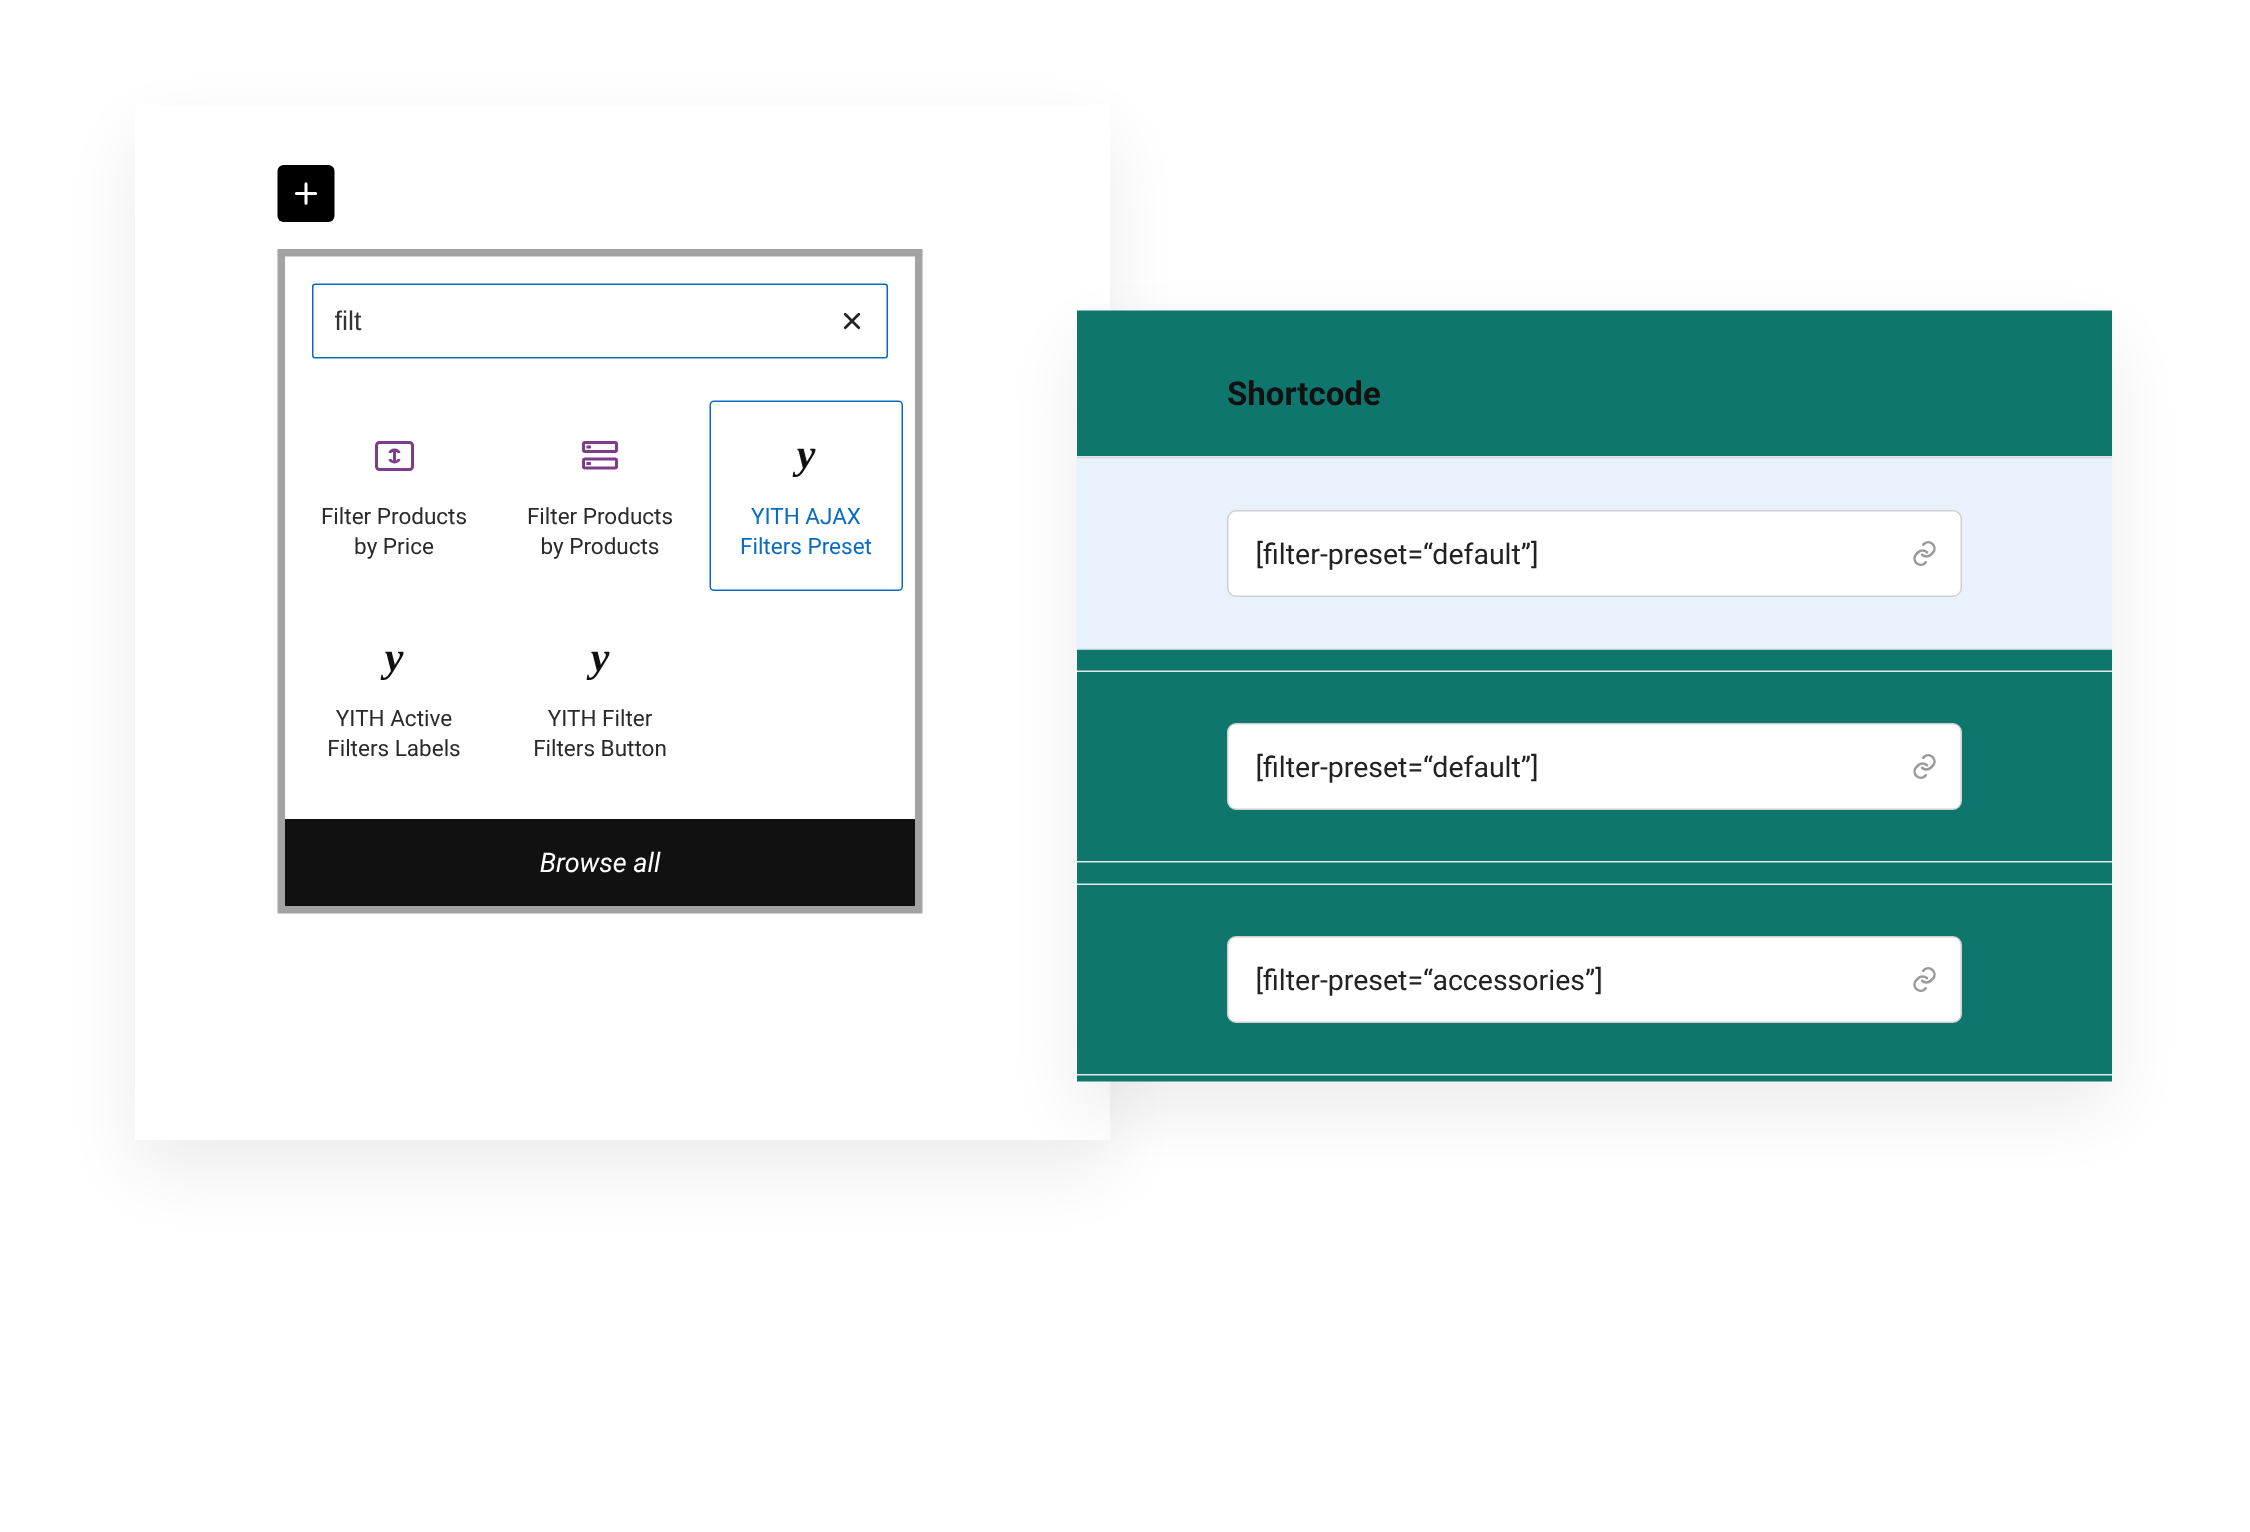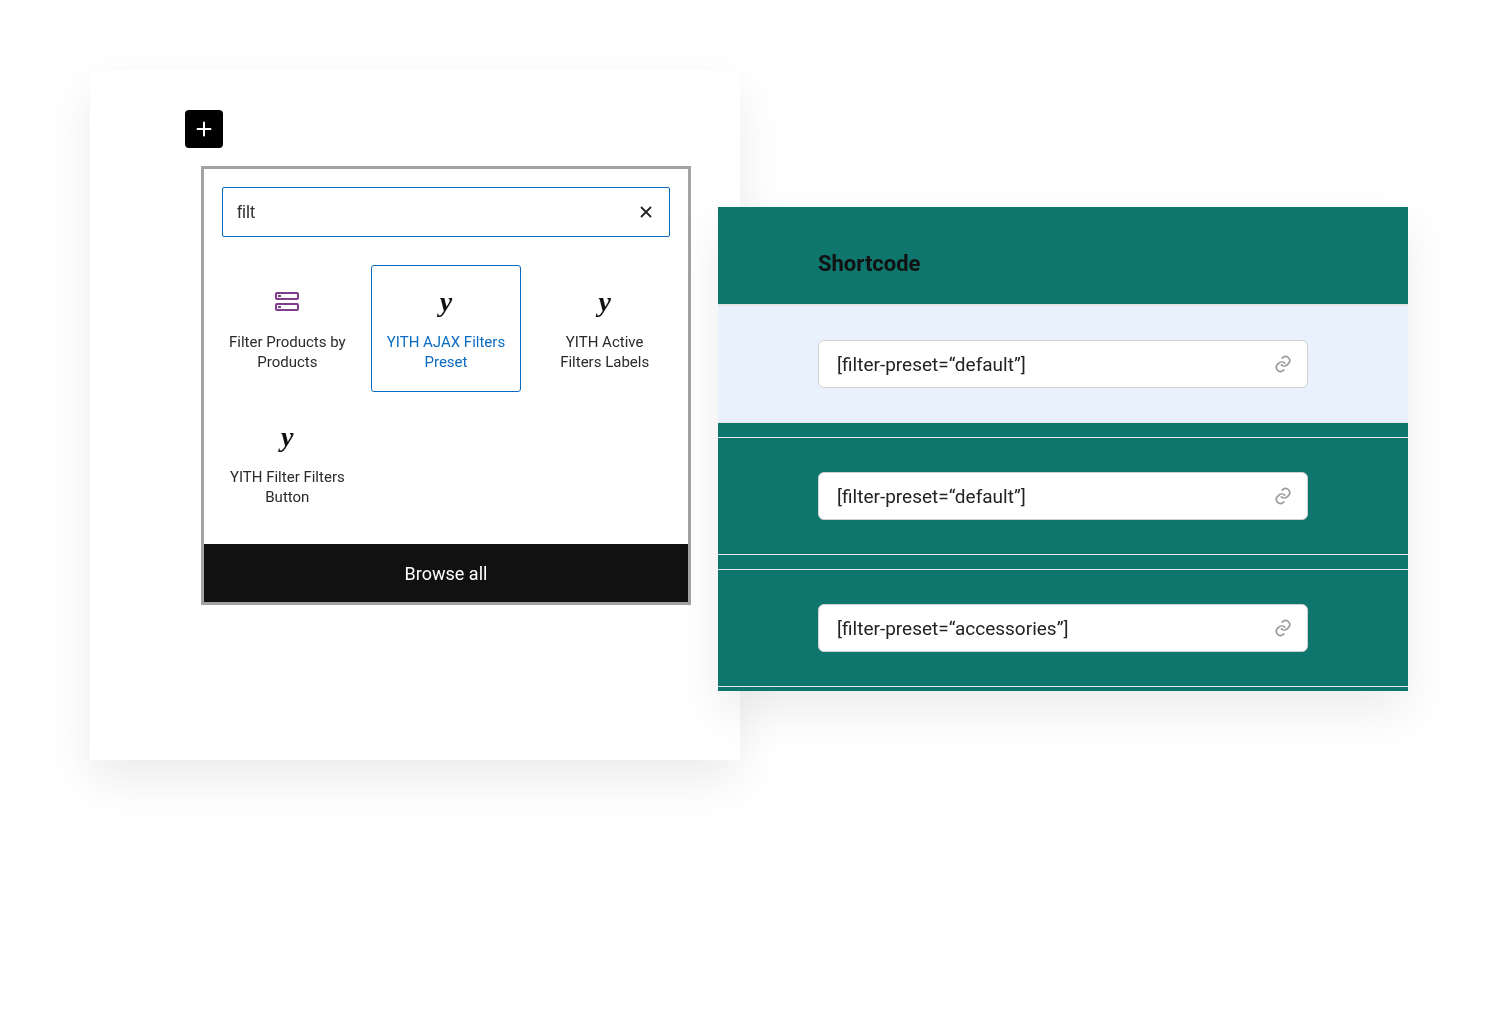--- a/index.html
+++ b/index.html
@@ -29,24 +29,23 @@
       border-radius: 4px;
       display: flex;
       align-items: center;
       justify-content: center;
       margin-bottom: 18px;
       cursor: pointer;
     }
     .plus-btn svg { stroke: #fff; }
 
     .inserter-panel {
-      width: 490px;
-      border: 3px solid #a3a3a3;
-      background: #fff;
-      margin-left: 16px;
+      width: 430px;
+      border: 5px solid #a3a3a3;
+      background: #fff;
     }
 
     .search-wrap { padding: 18px; }
     .search-field {
       position: relative;
       border: 1.6px solid #0a6bc2;
       border-radius: 2px;
       height: 50px;
       display: flex;
       align-items: center;
@@ -102,20 +101,21 @@
 
     .browse-all {
       background: #111;
       color: #fff;
       height: 58px;
       display: flex;
       align-items: center;
       justify-content: center;
       font-size: 18px;
       cursor: pointer;
+      font-style: italic;
     }
 
     
     .right-card {
       position: absolute;
       left: 718px;
       top: 207px;
       width: 690px;
       background: #0f766e;
       box-shadow: 0 20px 45px rgba(0,0,0,0.08);
@@ -133,21 +133,21 @@
       border-bottom: 1px solid #e7e7e7;
       padding: 34px 100px;
       margin-bottom: 14px;
     }
     .shortcode-row.selected { background: #e9f2fc; }
     .shortcode-row:last-child { margin-bottom: 0; }
     .shortcode-field {
       position: relative;
       border: 1px solid #d0d0d0;
       border-radius: 6px;
-      height: 48px;
+      height: 58px;
       display: flex;
       align-items: center;
       padding: 0 56px 0 18px;
       font-size: 19px;
       color: #222;
       background: #fff;
     }
     .copy-link-icon {
       position: absolute;
       right: 14px;
@@ -187,20 +187,29 @@
         <span class="search-clear">
           <svg width="18" height="18" viewBox="0 0 24 24" fill="none" stroke="#222" stroke-width="2.4" stroke-linecap="round">
               <path d="M6 6l12 12M18 6L6 18"></path>
             </svg>
         </span>
       </div>
     </div>
 
     <div class="block-grid">
 
+      <div class="block-item">
+        <span class="block-icon">
+          <svg class="wc-purple" width="26" height="20" viewBox="0 0 26 20" fill="none" stroke-width="2">
+              <rect x="1" y="1" width="24" height="18" rx="2"></rect>
+              <path d="M13 6v8M10 8a3 2 0 0 1 6 0M16 12a3 2 0 0 1-6 0"></path>
+            </svg>
+        </span>
+        <span class="block-label">Filter Products by Price</span>
+      </div>
 
       <div class="block-item">
         <span class="block-icon">
           <svg class="wc-purple" width="24" height="20" viewBox="0 0 24 20" fill="none" stroke-width="2">
               <rect x="1" y="1" width="22" height="6" rx="1"></rect>
               <rect x="1" y="12" width="22" height="6" rx="1"></rect>
               <rect x="3" y="3" width="3" height="2" fill="#7f3b8c" stroke="none"></rect>
               <rect x="3" y="14" width="3" height="2" fill="#7f3b8c" stroke="none"></rect>
             </svg>
         </span>

